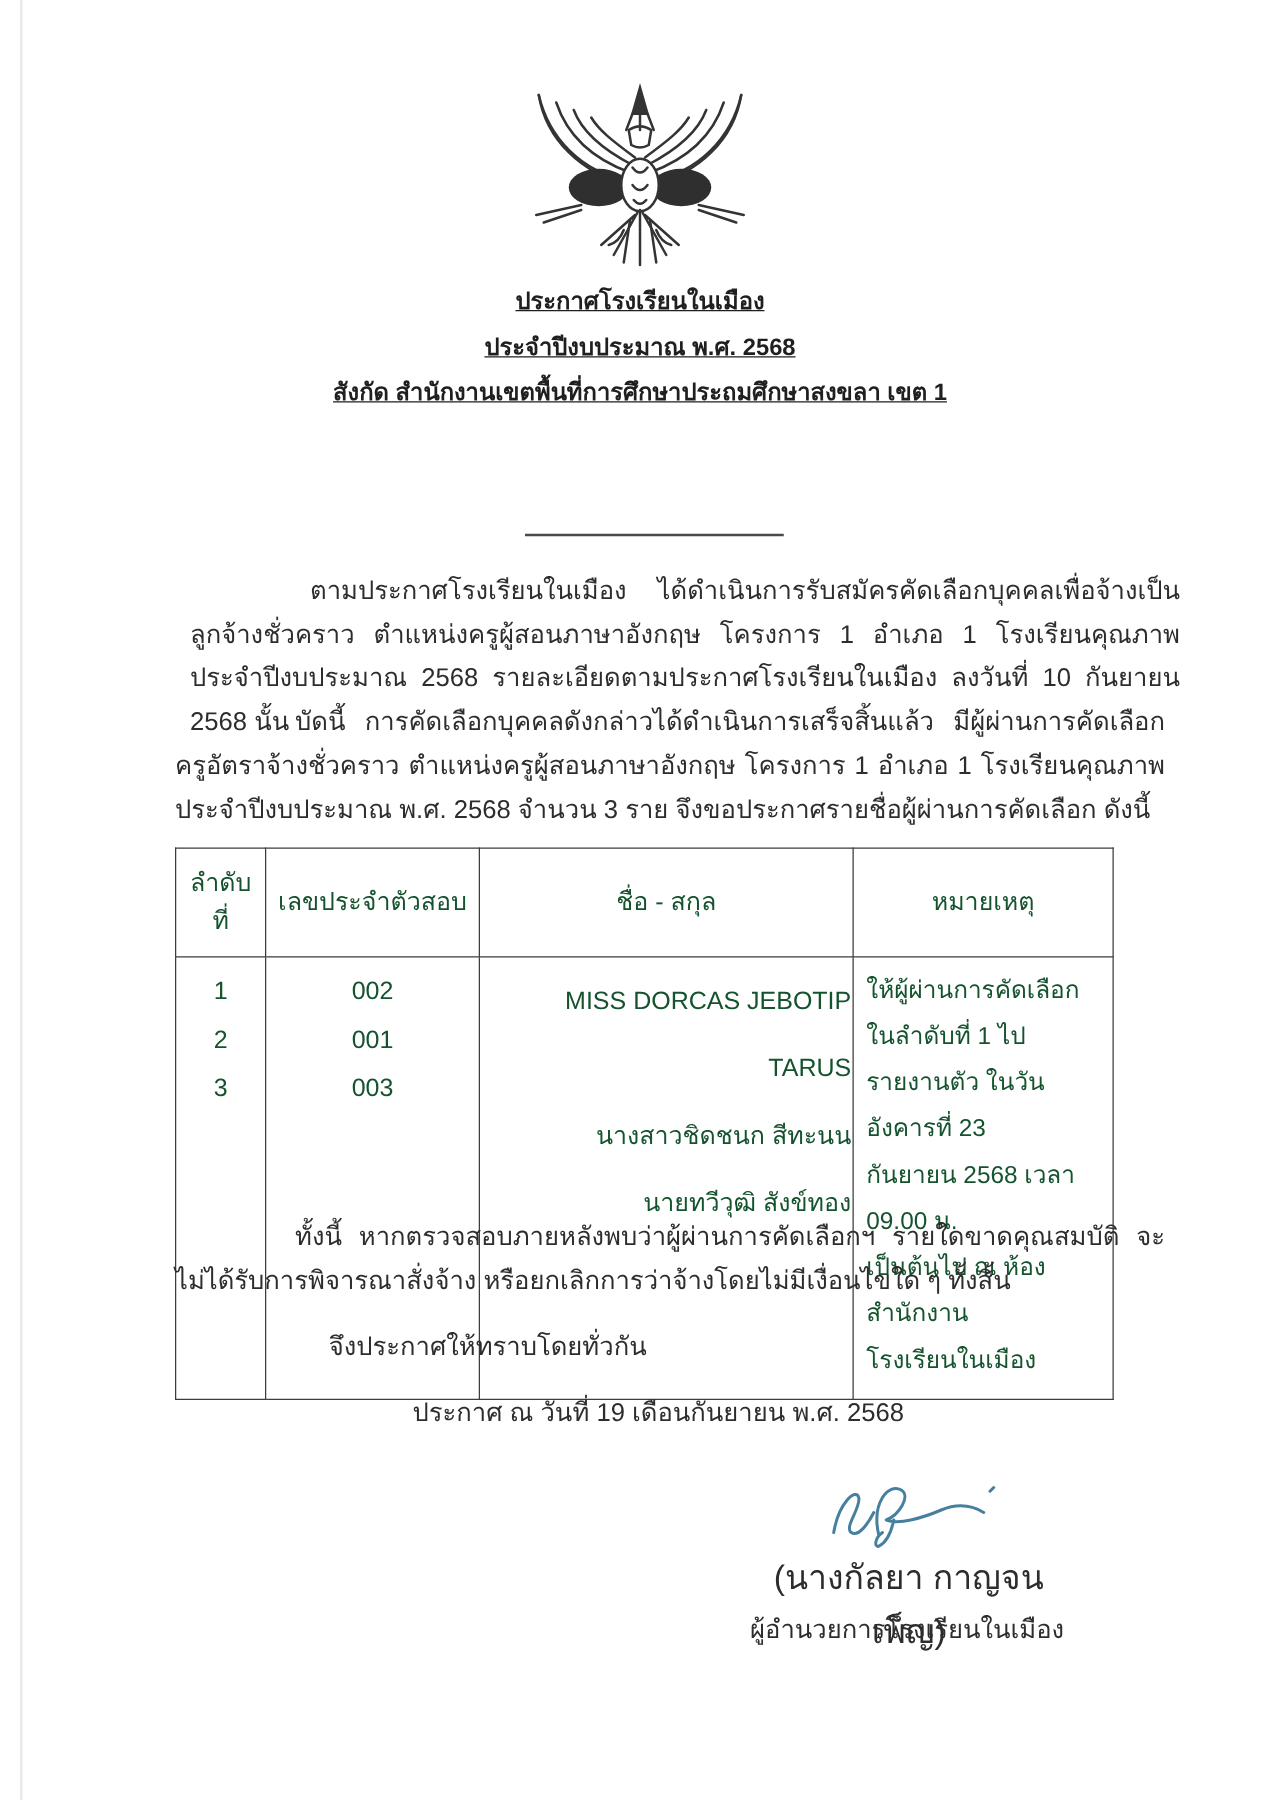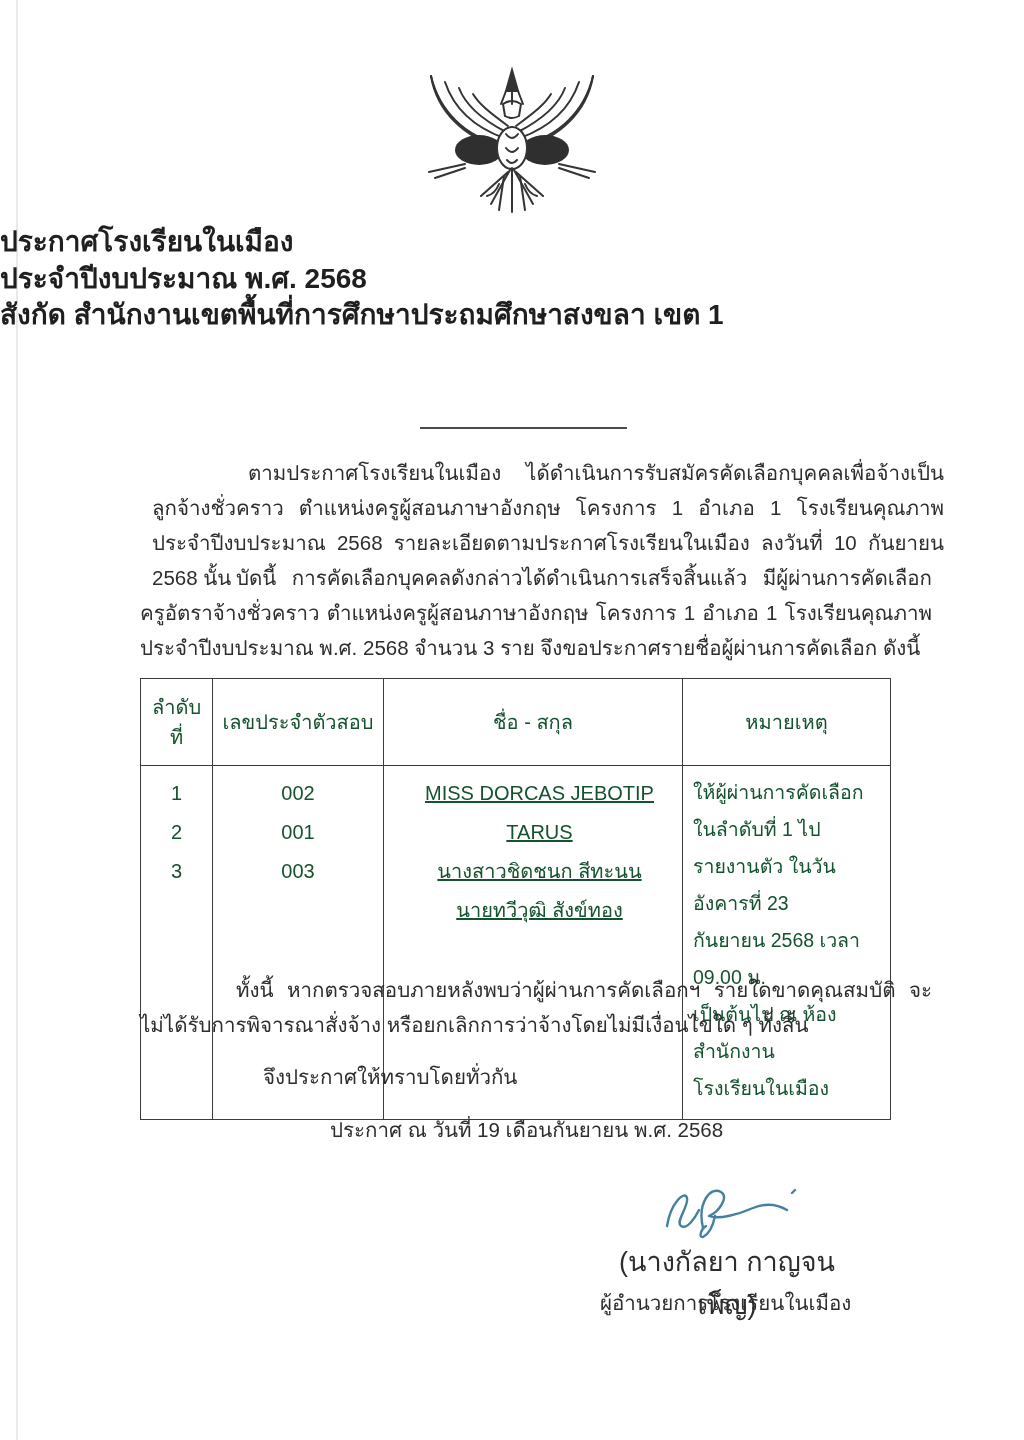--- a/index.html
+++ b/index.html
@@ -13,22 +13,22 @@
   }
   .edge-shadow {
     position:absolute; left:16px; top:0; width:2px; height:100%;
     background:#e9e9e9;
   }
   .emblem {
     position:absolute; top:64px; left:50%; transform:translateX(-50%);
   }
   .titles {
     position:absolute; top:224px; left:0; width:100%;
-    font-size:28px; line-height:36.5px;
-    font-weight:600; color:#1f1f1f;
+    text-align:center; font-size:19px; line-height:36.5px;
+    font-weight:600; color:#1f1f1f;text-decoration:underline;
   }
   .rule {
     position:absolute; top:427px; left:420px; width:207px; height:2px;
     background:#4a4a4a;
   }
   .para {
     position:absolute; left:140px; width:792px; margin:0;
     font-size:20.5px; line-height:35px; text-indent:96px;
     text-align:justify; color:#2d2d2d;
   }
@@ -46,21 +46,21 @@
   table.results th, table.results td {
     border:1.6px solid #3c3c3c;
   }
   table.results th {
     height:84px; font-weight:normal; text-align:center;
     vertical-align:middle; line-height:30px;
   }
   th.col-no { white-space:pre-line; }
   table.results td { vertical-align:top; padding-top:8px; height:196px; }
   td.cell-no, td.cell-id { text-align:center; line-height:39px; }
-  td.cell-name { text-align:center; padding-left:14px; line-height:39px;text-decoration:underline; }
+  td.cell-name { text-align:right; padding-left:14px; line-height:54px; }
   td.cell-remark {
     padding:6px 8px 12px 10px; line-height:37px; font-size:19.5px;
   }
   .signature-svg { position:absolute; left:655px; top:1182px; }
   .sig-name {
     position:absolute; top:1240px; left:602px; width:250px;
     text-align:center; font-size:27px;
   }
   .sig-pos {
     position:absolute; top:1286px; left:600px; width:255px;

